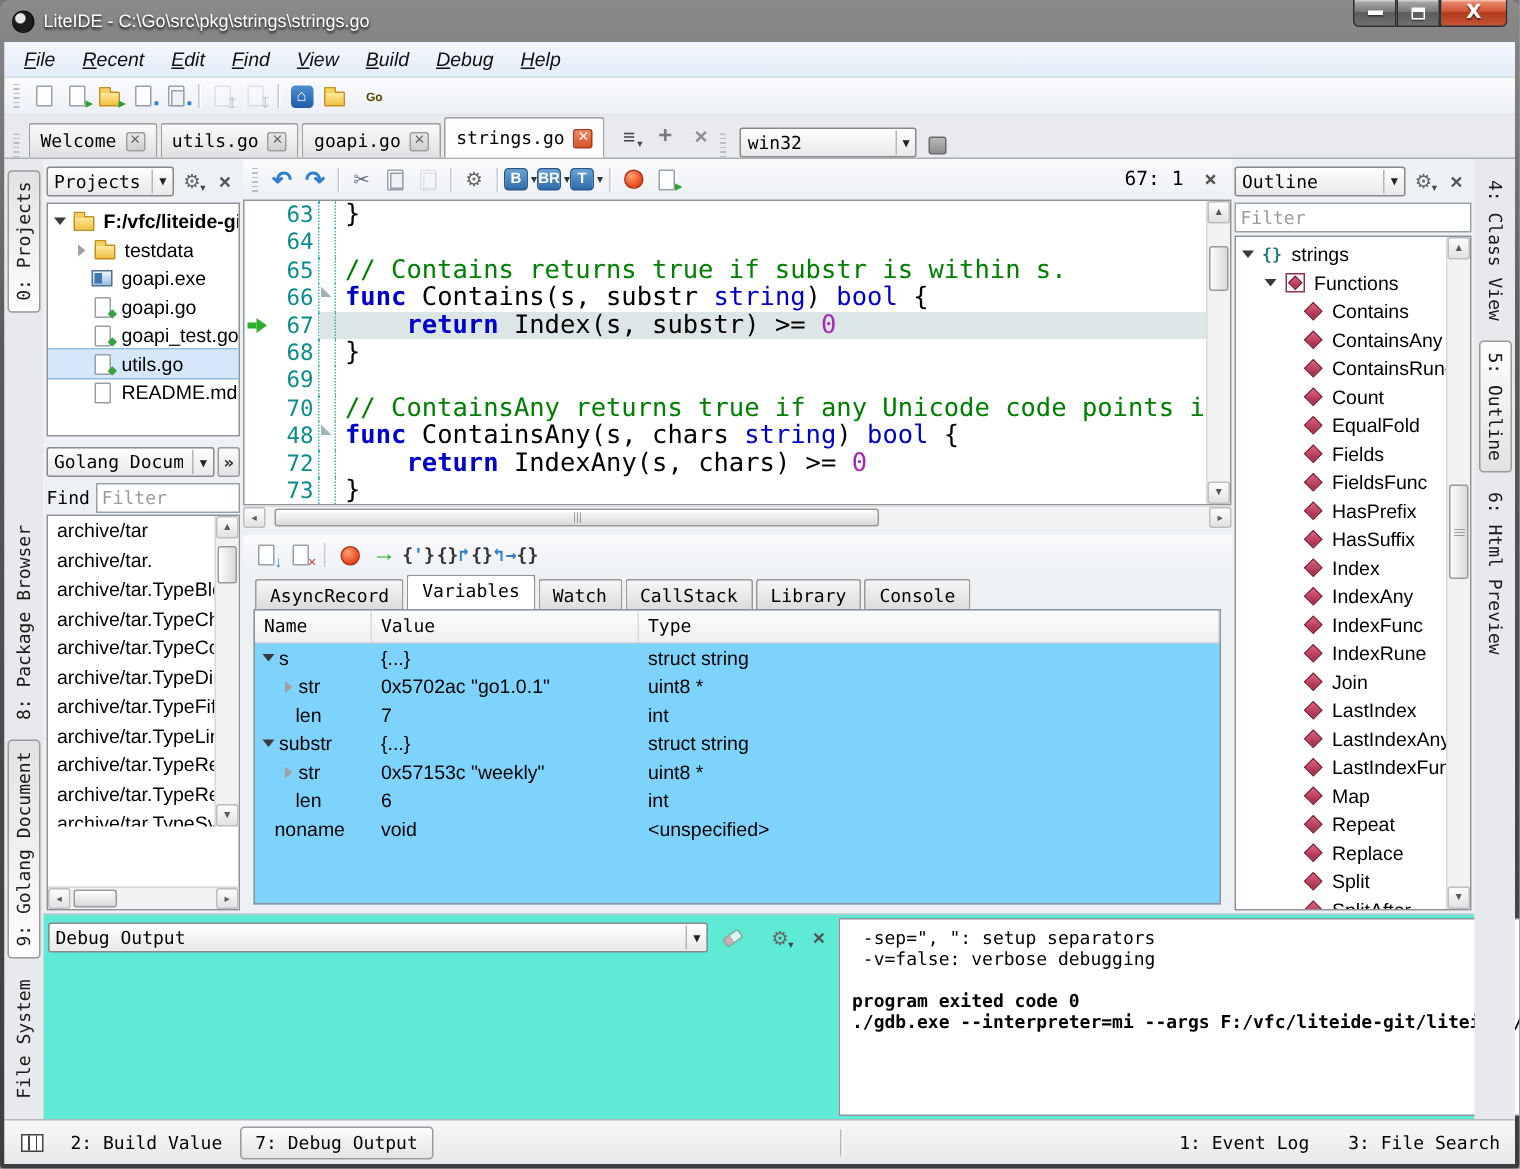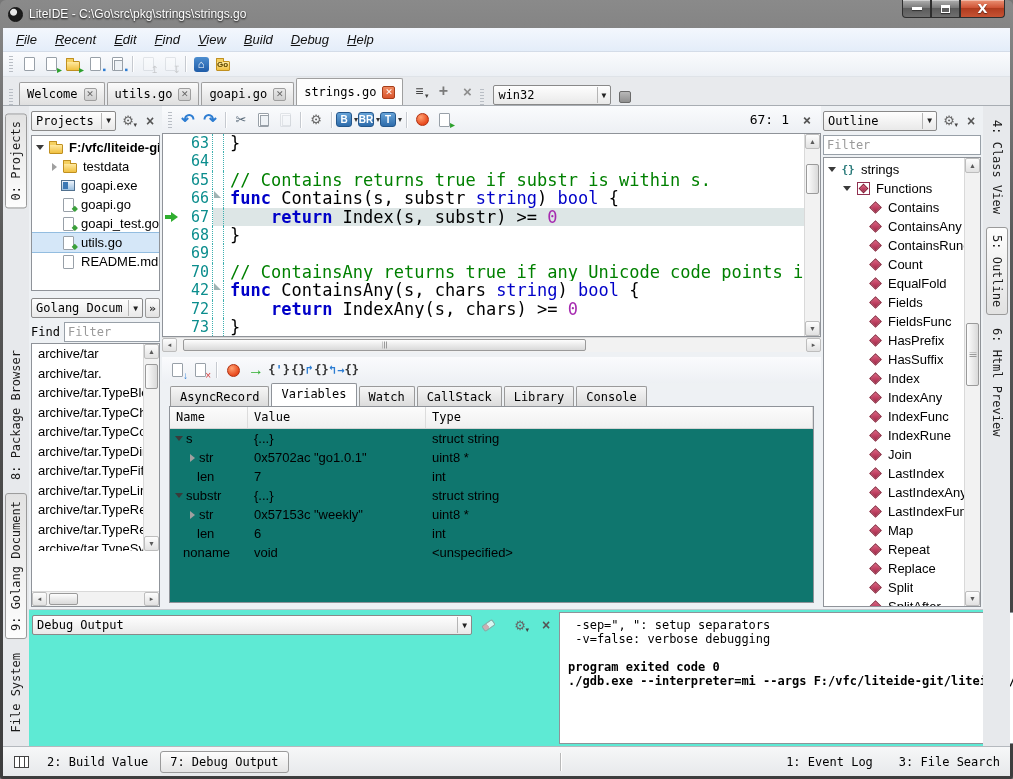--- a/index.html
+++ b/index.html
@@ -108,21 +108,21 @@
   .cur-arrow{position:relative;width:14px;height:11px;display:inline-block;}
   .cur-arrow::before{content:"";position:absolute;left:0;top:4px;width:6px;height:4px;background:#2fae2f;}
   .cur-arrow::after{content:"";position:absolute;left:6px;top:1px;border-top:5px solid transparent;border-bottom:5px solid transparent;border-left:7px solid #2fae2f;}
   .foldtri{position:absolute;left:1px;top:2px;width:0;height:0;border-bottom:7px solid #9fb4b4;border-right:7px solid transparent;}
   .csplit{height:5px;flex:none;}
   .dbg-toolbar{height:26px;background:linear-gradient(#fafbfd,#edf0f4);padding:0 4px;flex:none;gap:1px;}
   .dbg-tabs{height:23px;display:flex;align-items:flex-end;padding-left:8px;flex:none;}
   .dtab{font:12px "DejaVu Sans Mono",monospace;padding:3px 9px;margin-right:2px;background:linear-gradient(#f6f6f6,#dcdcdc);
         border:1px solid #9a9a9a;border-bottom:none;border-radius:2px 2px 0 0;height:20px;}
   .dtab.active{background:#fff;height:23px;position:relative;z-index:2;border-color:#8f9399;}
-  .varbox{flex:1;margin:0 7px 6px 7px;border:1px solid #8f9399;background:#0f766e;min-height:0;overflow:hidden;display:flex;flex-direction:column;}
+  .varbox{flex:1;margin:0 7px 6px 7px;border:1px solid #8f9399;background:#7dd3fc;min-height:0;overflow:hidden;display:flex;flex-direction:column;}
   .var-head{display:grid;grid-template-columns:78px 178px 1fr;height:22px;border-bottom:1px solid #d4d4d4;background:linear-gradient(#fcfcfc,#f0f0f0);flex:none;}
   .vh{font:12px "DejaVu Sans Mono",monospace;padding:3px 6px;border-right:1px solid #dcdcdc;}
   .vrow{display:grid;grid-template-columns:78px 178px 1fr;height:19px;align-items:center;}
   .vc{font:13px "Liberation Sans",sans-serif;white-space:nowrap;overflow:hidden;padding:0 6px;}
   .vc-name{display:flex;align-items:center;padding:0;}
   
   .rpanel{width:161px;flex:none;display:flex;flex-direction:column;padding:2px 2px 2px 1px;background:#eef1f4;}
   .rtreebox{flex:1;background:#fff;border:1px solid #8f9399;min-height:0;display:flex;}
   .rtree{flex:1;overflow:hidden;padding-top:2px;min-width:0;}
   
@@ -132,21 +132,21 @@
   .ic{display:inline-flex;align-items:center;justify-content:center;position:relative;width:18px;height:17px;font-size:14px;color:#555;flex:none;}
   .pg{width:11px;height:14px;background:#fff;border:1px solid #98a0a8;border-radius:1px;display:block;}
   .pgb{position:absolute;left:6px;top:4px;width:9px;height:11px;background:#eef2f6;border:1px solid #98a0a8;}
   .dim{opacity:.5;}
   .ov{position:absolute;right:-2px;bottom:-2px;font-size:10px;line-height:1;}
   .grn{color:#2ca02c;}.blu{color:#2d7dd2;}.redt{color:#d43f3f;}.dimt{color:#999;}
   .godm{color:#3aa03a;font-size:8px;right:-1px;bottom:0;}
   .fld{width:14px;height:10px;background:linear-gradient(#ffe9a0,#f0c040);border:1px solid #c09020;border-radius:1px;position:relative;display:block;margin-top:3px;}
   .fld::before{content:"";position:absolute;left:-1px;top:-4px;width:6px;height:3px;background:#f5d060;border:1px solid #c09020;border-bottom:none;border-radius:1px 1px 0 0;}
   .homebox{width:15px;height:15px;background:linear-gradient(#4d8ed0,#1f5ca8);border-radius:3px;color:#fff;font-size:11px;display:flex;align-items:center;justify-content:center;}
-  .gotxt{position:absolute;left:3px;top:4px;font:bold 8px "Liberation Sans",sans-serif;color:#5a4500;}
+  .gotxt{position:absolute;left:3px;top:4px;font:bold 8px "Liberation Sans",sans-serif;color:#5a4500;padding-left:27px;}
   .arrtx{color:#2d7dd2;font-weight:bold;font-size:16px;}
   .cuttx{color:#5a6b7a;font-size:13px;}
   .bluetx{color:#2d7dd2;}
   .gear{font-size:13px;color:#666;}
   .circle{width:13px;height:13px;border-radius:50%;background:radial-gradient(circle at 35% 30%,#ffa070,#e8491d 70%);border:1px solid #b03010;display:block;}
   .codebtn{height:15px;min-width:16px;padding:0 2px;background:linear-gradient(#66a3d8,#2e6cab);border:1px solid #24578c;border-radius:3px;
            color:#fff;font:bold 10px "Liberation Sans",sans-serif;display:inline-flex;align-items:center;justify-content:center;}
   .mini-arr{font-size:8px;color:#333;margin-left:2px;}
   .mini-arr2{position:absolute;right:0;bottom:0;font-size:7px;color:#444;}
   .tlst{font-size:14px;color:#444;}
@@ -580,21 +580,21 @@
                     <span class="cell-code"></span>
                   </div>
                   <div class="eline">
                     <span class="cell-arrow"></span>
                     <span class="cell-num">70</span>
                     <span class="cell-fold"></span>
                     <span class="cell-code"><span class="tok-cm">// ContainsAny returns true if any Unicode code points in</span></span>
                   </div>
                   <div class="eline">
                     <span class="cell-arrow"></span>
-                    <span class="cell-num">42</span>
+                    <span class="cell-num">48</span>
                     <span class="cell-fold">
                       <span class="foldtri"></span>
                     </span>
                     <span class="cell-code"><span class="tok-kw">func</span><span class="tok-pl"> ContainsAny(s, chars </span><span class="tok-ty">string</span><span class="tok-pl">) </span><span class="tok-ty">bool</span><span class="tok-pl"> {</span></span>
                   </div>
                   <div class="eline">
                     <span class="cell-arrow"></span>
                     <span class="cell-num">72</span>
                     <span class="cell-fold"></span>
                     <span class="cell-code"><span class="tok-pl">    </span><span class="tok-kw">return</span><span class="tok-pl"> IndexAny(s, chars) &gt;= </span><span class="tok-nu">0</span></span>

